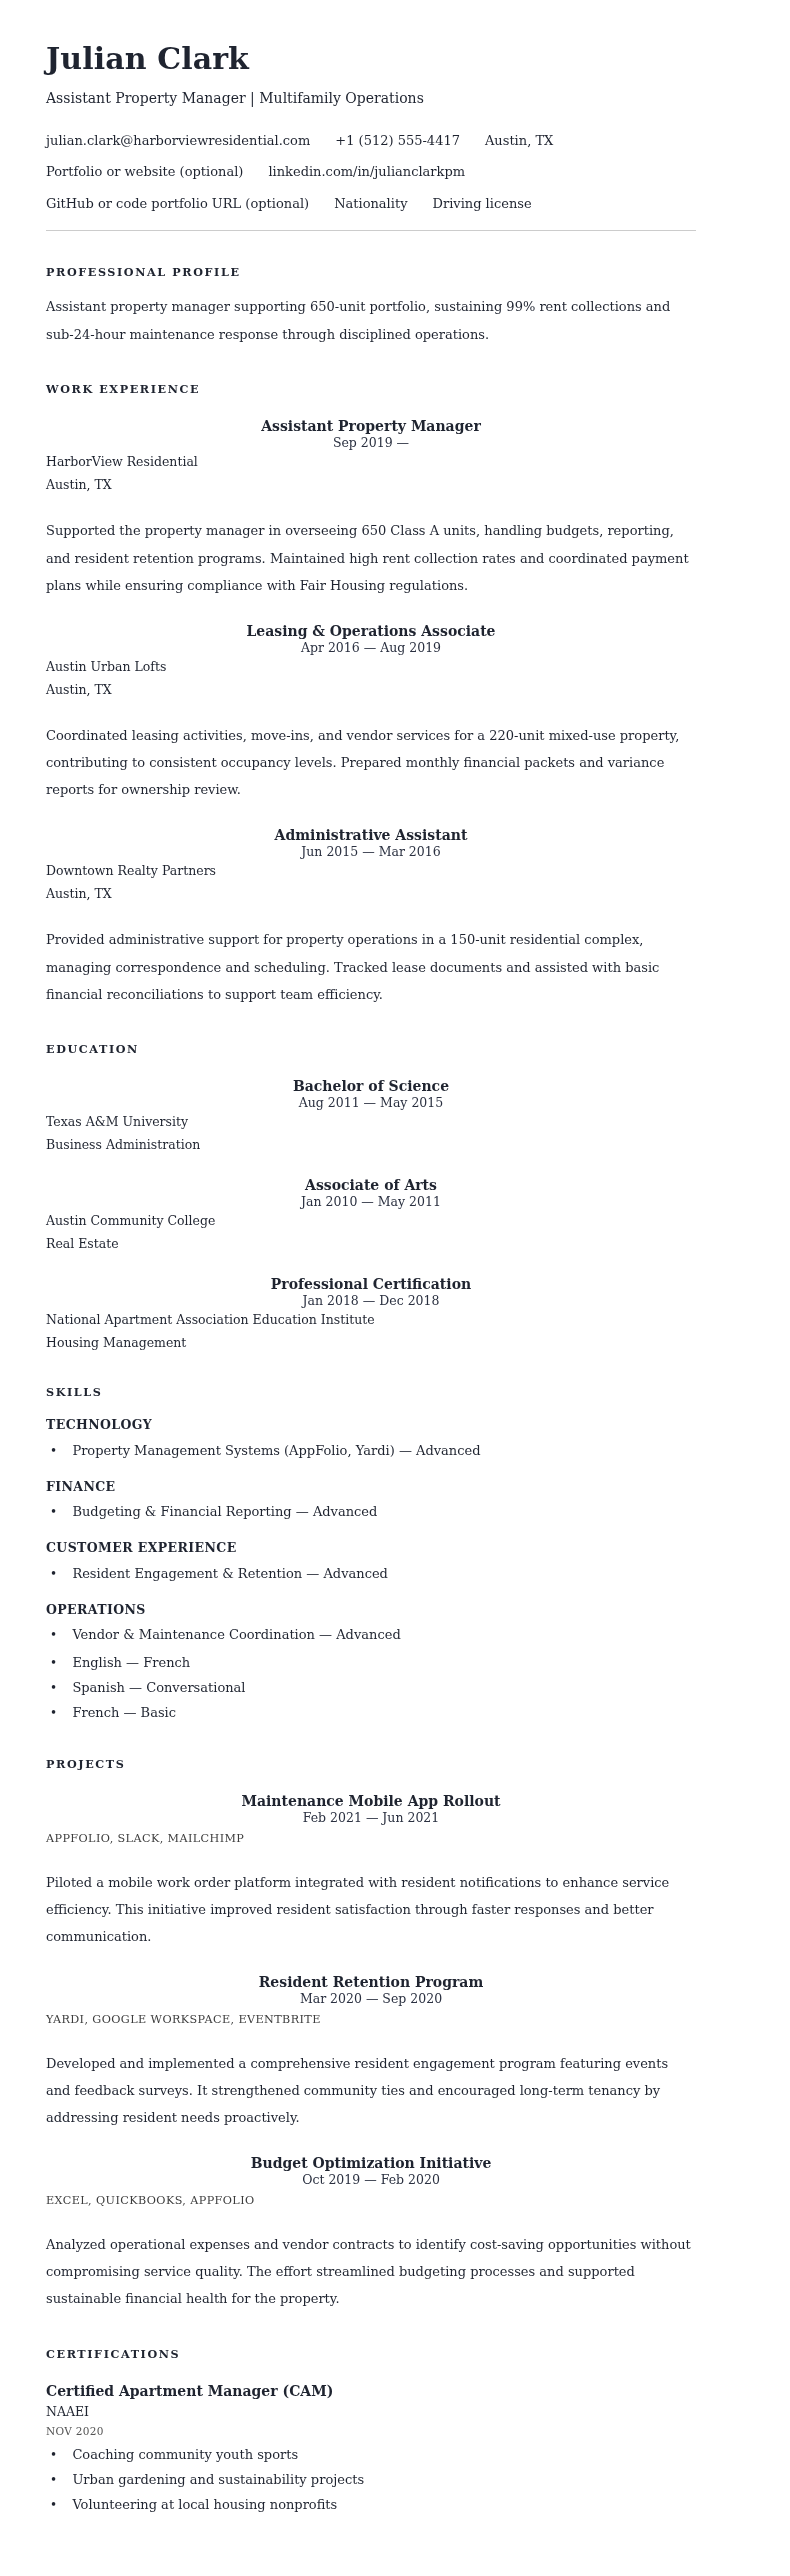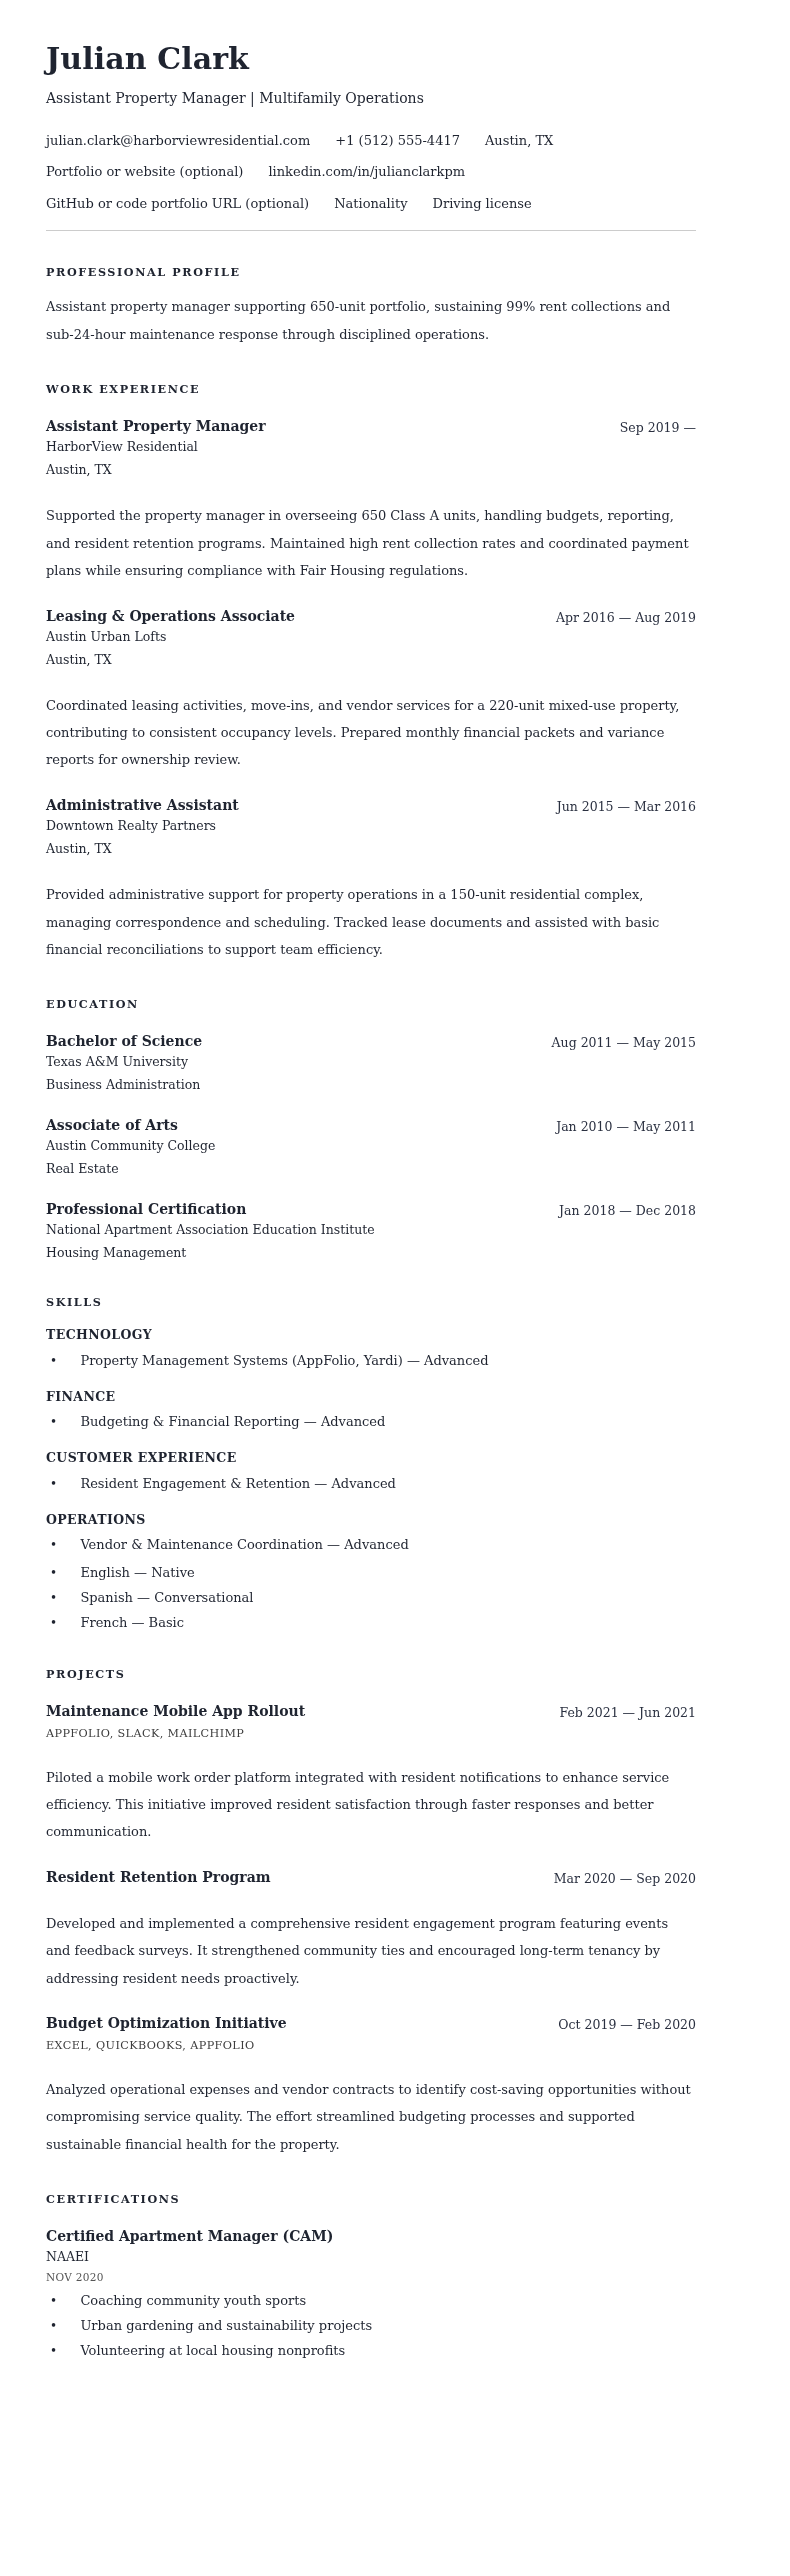--- a/index.html
+++ b/index.html
@@ -60,21 +60,22 @@
     line-height: 2.1;
     max-width: 699px;
   }
 
   
   .entry { margin-top: 21px; }
   .entry + .entry { margin-top: 22.4px; }
   .entry-head {
     display: flex;
     justify-content: space-between;
-    align-items: flex-end;
+    align-items: center;
+    flex-direction: column;
   }
   .entry-title {
     font-size: 14px;
     font-weight: 700;
     line-height: 1.3;
   }
   .entry-date {
     font-size: 12.5px;
     white-space: nowrap;
     color: #2a3040;
@@ -124,21 +125,20 @@
     list-style: none;
     margin: 9.2px 0 0 0;
     padding: 0 0 0 4px;
   }
   ul.bullet-list li {
     font-size: 13px;
     line-height: 1.45;
     margin-bottom: 6px;
     display: flex;
     align-items: baseline;
-    gap: 8px;
   }
   .bullet {
     display: inline-block;
     width: 22.4px;
     flex: 0 0 22.4px;
   }
   .bullet::before { content: "•"; font-size: 12px; }
 </style>
 </head>
 <body>
@@ -279,21 +279,21 @@
             <span>Vendor &amp; Maintenance Coordination — Advanced</span>
           </li>
       </ul>
     </div>
   </section>
 
   <section>
     <ul class="bullet-list">
       <li>
           <span class="bullet"></span>
-          <span>English — Native</span>
+          <span>English — French</span>
         </li>
       <li>
           <span class="bullet"></span>
           <span>Spanish — Conversational</span>
         </li>
       <li>
           <span class="bullet"></span>
           <span>French — Basic</span>
         </li>
     </ul>
@@ -309,20 +309,21 @@
       </div>
       <div class="stack-line">APPFOLIO, SLACK, MAILCHIMP</div>
       <p class="entry-desc">Piloted a mobile work order platform integrated with resident notifications to enhance service efficiency. This initiative improved resident satisfaction through faster responses and better communication.</p>
     </div>
 
     <div class="entry">
       <div class="entry-head">
         <span class="entry-title">Resident Retention Program</span>
         <span class="entry-date">Mar 2020 — Sep 2020</span>
       </div>
+      <div class="stack-line">YARDI, GOOGLE WORKSPACE, EVENTBRITE</div>
       <p class="entry-desc">Developed and implemented a comprehensive resident engagement program featuring events and feedback surveys. It strengthened community ties and encouraged long-term tenancy by addressing resident needs proactively.</p>
     </div>
 
     <div class="entry">
       <div class="entry-head">
         <span class="entry-title">Budget Optimization Initiative</span>
         <span class="entry-date">Oct 2019 — Feb 2020</span>
       </div>
       <div class="stack-line">EXCEL, QUICKBOOKS, APPFOLIO</div>
       <p class="entry-desc">Analyzed operational expenses and vendor contracts to identify cost-saving opportunities without compromising service quality. The effort streamlined budgeting processes and supported sustainable financial health for the property.</p>

